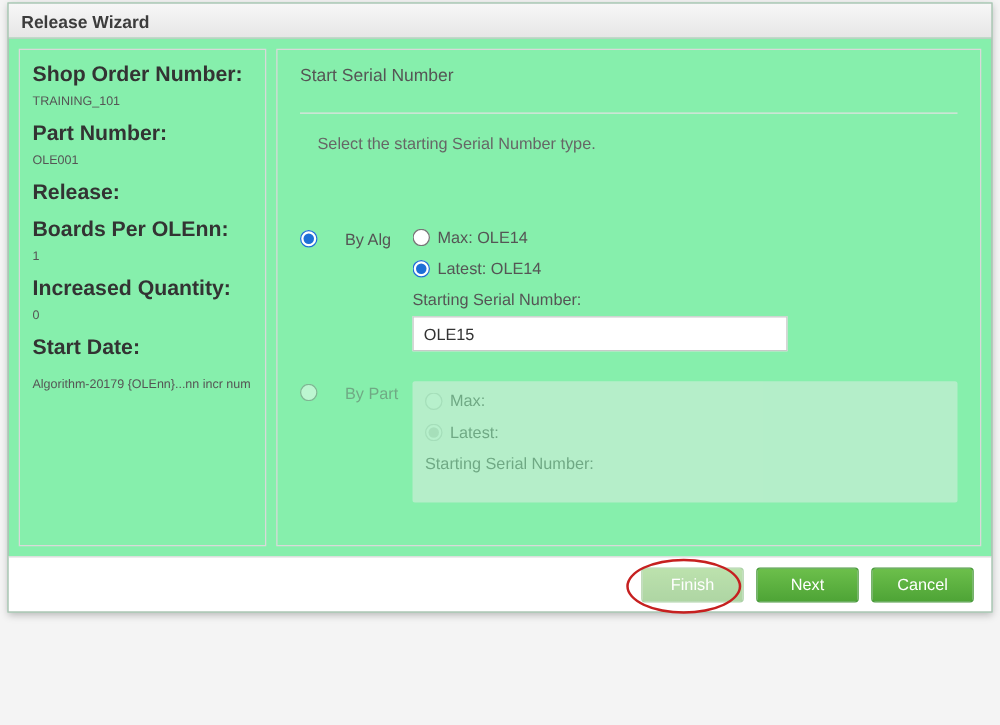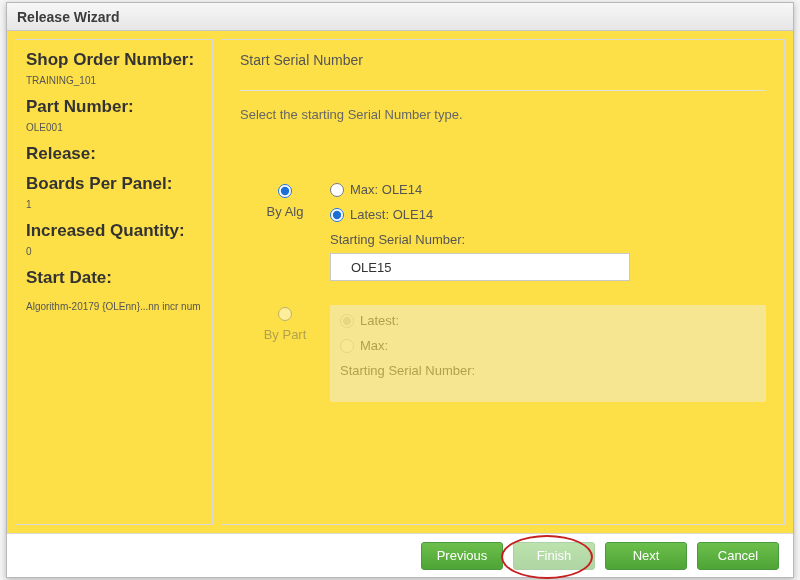--- a/index.html
+++ b/index.html
@@ -1,49 +1,49 @@
 <!DOCTYPE html>
 <html><head>
 <meta charset="utf-8">
 <style>
   * { box-sizing: border-box; margin: 0; padding: 0; }
   html, body { width: 800px; height: 580px; font-family: Arial, Helvetica, sans-serif; font-size: 13px; color: #444; background: #f4f4f4; overflow: hidden; }
   .dialog {
-    position: absolute; left: 6px; top: 2px; width: 788px; height: 576px;
-    background: #fde047; border: 1px solid #b8b8b8; box-shadow: 0 2px 6px rgba(0,0,0,.25);
+    position: absolute; left: 6px; top: 2px; width: 788px; height: 488px;
+    background: #86efac; border: 1px solid #b8b8b8; box-shadow: 0 2px 6px rgba(0,0,0,.25);
   }
   .titlebar {
     height: 28px; line-height: 28px; padding: 0 10px;
     background: linear-gradient(#f7f7f7,#e6e6e6);
     border-bottom: 1px solid #c9c9c9;
     font-weight: bold; color: #3c3c3c; font-size: 14px;
   }
   .body { display: flex; height: calc(100% - 28px - 44px); padding: 8px; gap: 8px; }
   .sidepanel {
     width: 198px; border: 1px solid #d9d9d9; padding: 10px 10px 0 10px;
     overflow: hidden; color: #555;
   }
   .sidepanel .field { margin-bottom: 10px; }
   .sidepanel .label { font-weight: bold; color: #333; font-size: 17px; display: block; margin-bottom: 2px; }
   .sidepanel .value { color: #555; font-size: 10px; word-break: break-word; }
   .mainpanel {
     flex: 1; border: 1px solid #d9d9d9; padding: 12px 18px 12px 18px; color: #555;
     position: relative;
   }
   .step-title { color: #555; font-size: 14px; padding-bottom: 22px; border-bottom: 1px solid #e2e2e2; margin-bottom: 16px; }
-  .step-desc { color: #666; font-size: 13px; margin-bottom: 60px; }
+  .step-desc { color: #666; font-size: 13px; margin-bottom: 60px; margin-left: 14px; }
   .opt-row { display: flex; align-items: flex-start; margin-bottom: 24px; }
   .opt-row.disabled { opacity: .45; pointer-events: none; }
-  .opt-row .left { width: 90px; display: flex; align-items: center; gap: 6px; padding-top: 2px; flex-direction: column; }
+  .opt-row .left { width: 90px; display: flex; gap: 22px; padding-top: 2px; }
   .opt-row .right { flex: 1; }
   .opt-row.disabled .right { background: #eee; padding: 8px 10px 18px 10px; border-radius: 2px; }
   .sub { display: flex; align-items: center; gap: 6px; margin-bottom: 10px; font-size: 13px; color: #555; }
   .sub-label { font-size: 13px; color: #555; margin: 6px 0 6px 0; }
   input.text {
-    width: 300px; height: 28px; border: 1px solid #c9c9c9; padding: 0 20px; font-size: 13px; color: #333;
+    width: 300px; height: 28px; border: 1px solid #c9c9c9; padding: 0 8px; font-size: 13px; color: #333;
   }
   input[type=radio] { accent-color: #1d6fd6; width: 14px; height: 14px; }
   .footer {
     position: absolute; left: 0; right: 0; bottom: 0; height: 44px;
     border-top: 1px solid #d9d9d9; background: #fff;
     display: flex; justify-content: flex-end; align-items: center; gap: 10px; padding-right: 14px;
   }
   .btn {
     min-width: 82px; height: 28px; border: 1px solid #4a9a3d; border-radius: 3px;
     color: #fff; font-size: 13px; cursor: pointer;
@@ -70,21 +70,21 @@
       </div>
       <div class="field">
         <span class="label">Part Number:</span>
         <span class="value">OLE001</span>
       </div>
       <div class="field">
         <span class="label">Release:</span>
         <span class="value"></span>
       </div>
       <div class="field">
-        <span class="label">Boards Per Panel:</span>
+        <span class="label">Boards Per OLEnn:</span>
         <span class="value">1</span>
       </div>
       <div class="field">
         <span class="label">Increased Quantity:</span>
         <span class="value">0</span>
       </div>
       <div class="field">
         <span class="label">Start Date:</span>
         <span class="value"></span>
       </div>
@@ -116,34 +116,33 @@
         </div>
       </div>
 
       <div class="opt-row disabled">
         <div class="left">
           <input type="radio" name="sn-type" style="">
           <span>By Part</span>
         </div>
         <div class="right">
           <div class="sub">
+            <input type="radio" name="part-sub" disabled="" style="">
+            <span>Max:</span>
+          </div>
+          <div class="sub">
             <input type="radio" name="part-sub" checked="" disabled="" style="">
             <span>Latest:</span>
-          </div>
-          <div class="sub">
-            <input type="radio" name="part-sub" disabled="" style="">
-            <span>Max:</span>
           </div>
           <div class="sub-label">Starting Serial Number:</div>
         </div>
       </div>
 
     </div>
   </div>
 
   <div class="footer">
-    <button class="btn">Previous</button>
     <button class="btn disabled">Finish</button>
     <button class="btn">Next</button>
     <button class="btn">Cancel</button>
     <div class="ring" style="right:200px; bottom:-2px;"></div>
   </div>
 </div>
 
 </body></html>

